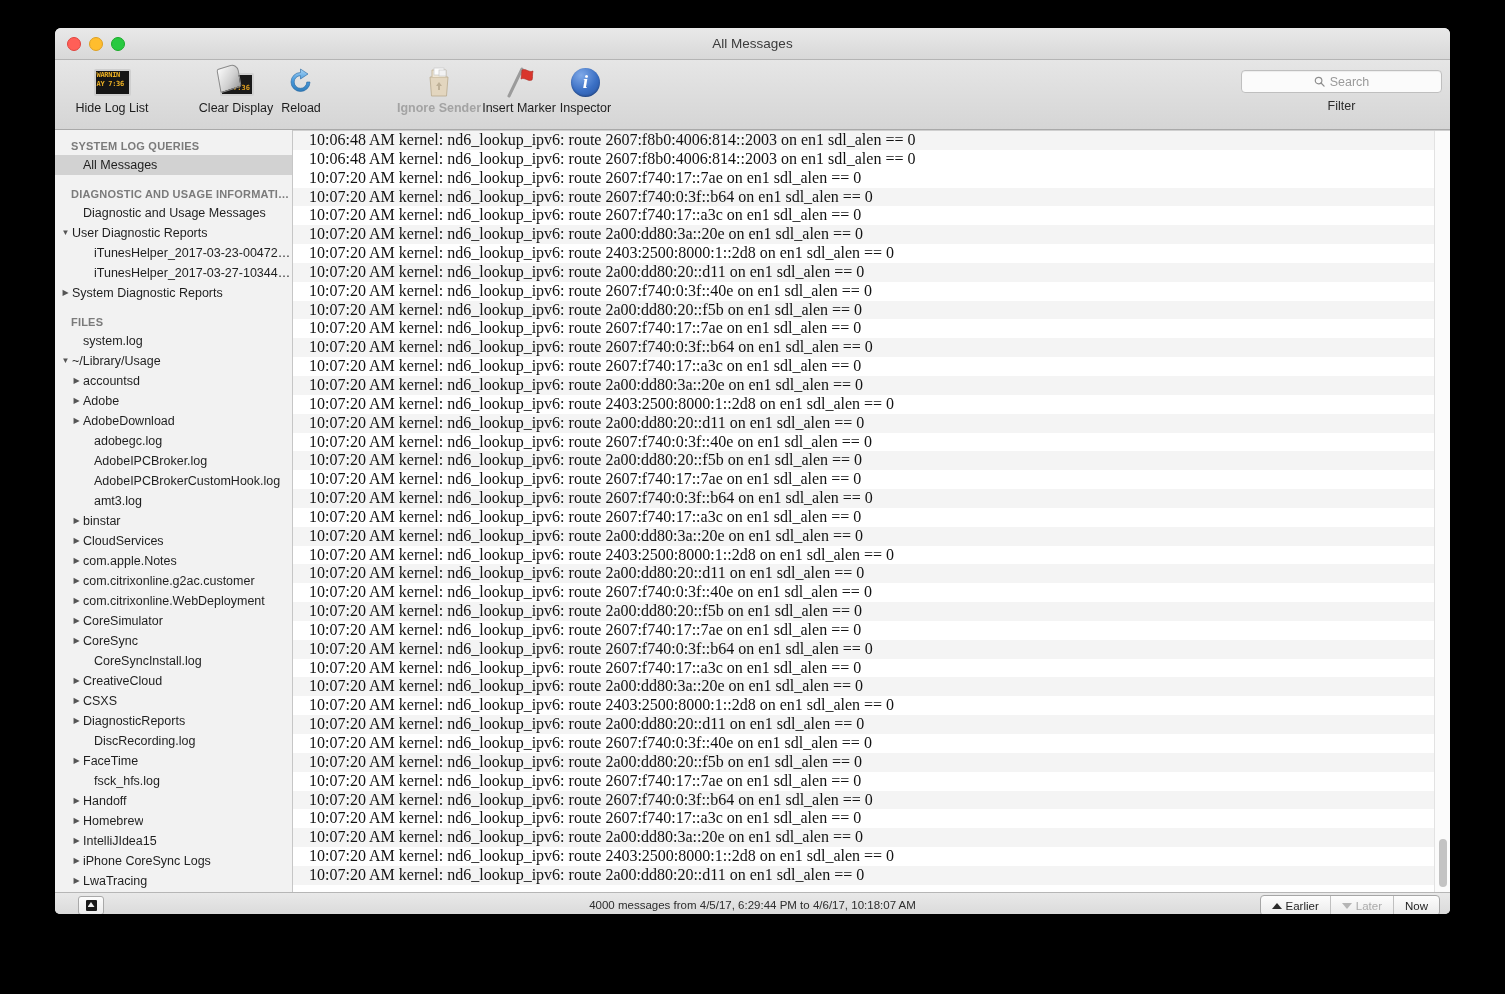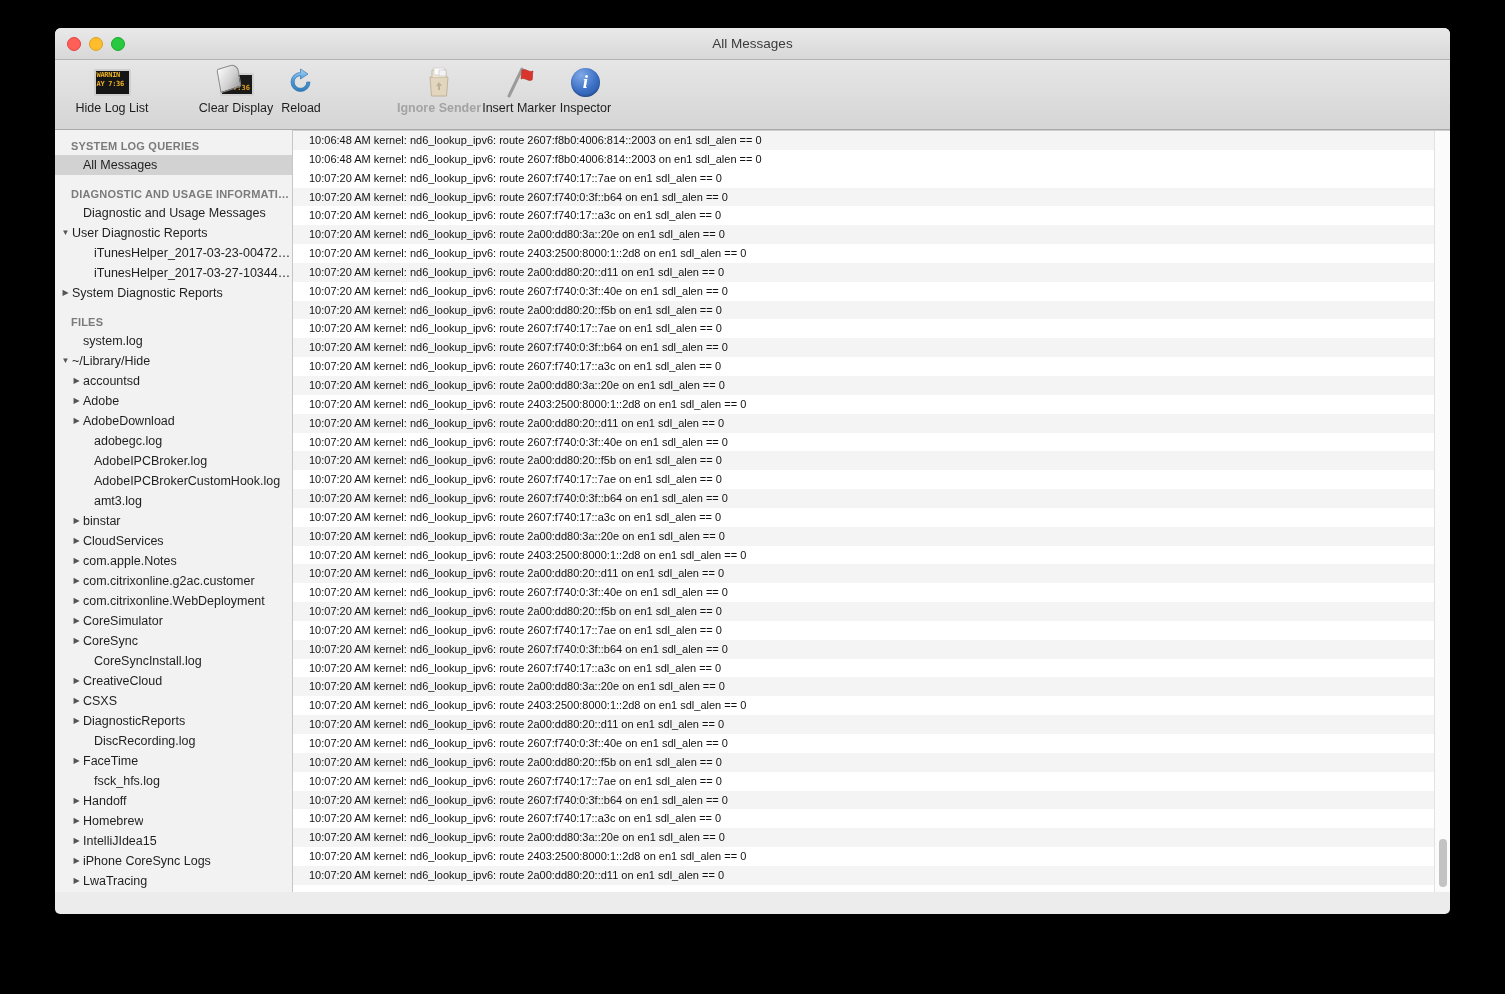--- a/index.html
+++ b/index.html
@@ -228,22 +228,22 @@
     flex: 1;
     position: relative;
     background: #ffffff;
     overflow: hidden;
     border-top: 1px solid #cfcfcf;
   }
   .log-scroll { height: 100%; overflow: hidden; }
   .log-row {
     height: 18.85px;
     line-height: 18.85px;
-    font-family: Liberation Sans, sans-serif;
-    font-size: 11px;
+    font-family: Liberation Serif, serif;
+    font-size: 16px;
     color: #121212;
     white-space: nowrap;
     overflow: hidden;
     display: flex;
     align-items: flex-end;
     padding-left: 2px;
     box-sizing: border-box;
   }
   .log-row.alt { background: #f4f4f4; }
   .log-disc {
@@ -428,20 +428,32 @@
       <div class="tb-label">Insert Marker</div>
     </div>
 
     <div class="tb-item" style="left:488px; width:85px;">
       <div class="tb-icon">
         <div class="ico-info">i</div>
       </div>
       <div class="tb-label">Inspector</div>
     </div>
 
+    <div class="search-wrap">
+      <div class="search-box">
+        <div class="search-inner">
+          <svg width="11" height="11" viewBox="0 0 12 12">
+            <circle cx="5" cy="5" r="3.6" fill="none" stroke="#8e8e8e" stroke-width="1.3"></circle>
+            <line x1="7.7" y1="7.7" x2="11" y2="11" stroke="#8e8e8e" stroke-width="1.4" stroke-linecap="round"></line>
+          </svg>
+          <span class="search-ph">Search</span>
+        </div>
+      </div>
+      <div class="filter-label">Filter</div>
+    </div>
   </div>
 
   <div class="body">
 
     <div class="sidebar" id="sidebar">
         <div class="sb-header">SYSTEM LOG QUERIES</div>
         <div class="sb-row selected">
           <span class="sb-tri" style="margin-left: 15px;"></span>
           <span class="sb-text">All Messages</span>
         </div>
@@ -468,21 +480,21 @@
           <span class="sb-text">System Diagnostic Reports</span>
         </div>
         <div class="sb-spacer"></div>
         <div class="sb-header">FILES</div>
         <div class="sb-row">
           <span class="sb-tri" style="margin-left: 15px;"></span>
           <span class="sb-text">system.log</span>
         </div>
         <div class="sb-row">
           <span class="sb-tri" style="margin-left: 4px;">▼</span>
-          <span class="sb-text">~/Library/Hide</span>
+          <span class="sb-text">~/Library/Usage</span>
         </div>
         <div class="sb-row">
           <span class="sb-tri" style="margin-left: 15px;">▶</span>
           <span class="sb-text">accountsd</span>
         </div>
         <div class="sb-row">
           <span class="sb-tri" style="margin-left: 15px;">▶</span>
           <span class="sb-text">Adobe</span>
         </div>
         <div class="sb-row">
@@ -749,14 +761,33 @@
             <span class="log-disc"></span>
             <span class="log-text">10:07:20 AM kernel: nd6_lookup_ipv6: route 2a00:dd80:20::d11 on en1 sdl_alen == 0</span>
           </div>
         </div>
       <div class="vscroll">
         <div class="vthumb"></div>
       </div>
     </div>
   </div>
 
+  <div class="statusbar">
+    <div class="sb-left-btn">
+      <div class="mini-icon"></div>
+    </div>
+    <div class="status-text">4000 messages from 4/5/17, 6:29:44 PM to 4/6/17, 10:18:07 AM</div>
+    <div class="seg-group">
+      <div class="seg">
+        <span class="tri-up"></span>
+        <span>Earlier</span>
+      </div>
+      <div class="seg disabled">
+        <span class="tri-dn"></span>
+        <span>Later</span>
+      </div>
+      <div class="seg">
+        <span>Now</span>
+      </div>
+    </div>
+  </div>
 
 </div>
 
 </body></html>

